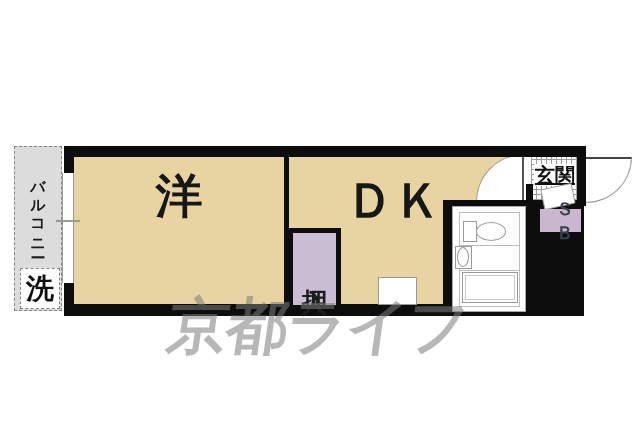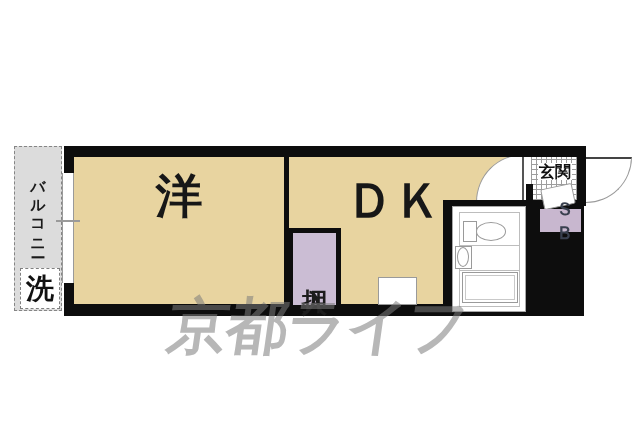--- a/index.html
+++ b/index.html
@@ -42,21 +42,21 @@
   .bath-div1{left:459px;top:245px;width:61px;height:1px;background:#bdbdbd;}
   .basin-box{left:455px;top:246px;width:17px;height:23px;border:1px solid #9a9a9a;background:#fff;}
   .basin-oval{left:457px;top:247px;width:12px;height:20px;border:1px solid #9a9a9a;border-radius:50%;background:#fff;}
   .bath-div2{left:459px;top:270px;width:61px;height:1px;background:#bdbdbd;}
   .bathtub{left:462px;top:272px;width:56px;height:31px;border:1px solid #9a9a9a;background:#fff;}
   .bathtub-in{margin:2px;height:25px;border:1px solid #c9c9c9;box-sizing:border-box;}
   
   .genkan{left:531px;top:153px;width:47px;height:47px;background:
       repeating-linear-gradient(0deg,#9d9d9d 0 1px,transparent 1px 5px),
       repeating-linear-gradient(90deg,#9d9d9d 0 1px,transparent 1px 5px),#fff;}
-  .genkan-label{left:532px;top:162px;width:46px;text-align:center;font-size:16px;font-weight:700;color:#111;}
+  .genkan-label{left:532px;top:162px;width:46px;text-align:center;font-size:20px;font-weight:700;color:#111;text-decoration:underline;}
   .genkan-label span{background:#fff;padding:0 1px;}
   .genkan-door{left:542px;top:186px;width:32px;height:21px;background:#fff;border:1px solid #9a9a9a;
       transform:rotate(-12deg);border-radius:2px;}
   .sb-box{left:540px;top:209px;width:41px;height:23px;background:#c8b7cf;display:flex;align-items:center;
       justify-content:center;font-size:18px;font-weight:700;color:#39404f;letter-spacing:1px;padding-left:16px;}
   
   .door-dk{left:476px;top:154px;width:48px;height:48px;background:#fff;
       border-top-left-radius:100%;border-top:1px solid #9a9a9a;border-left:1px solid #9a9a9a;
       border-right:2px solid #555;}
   .door-entry{left:586px;top:157px;width:46px;height:46px;background:#fff;

